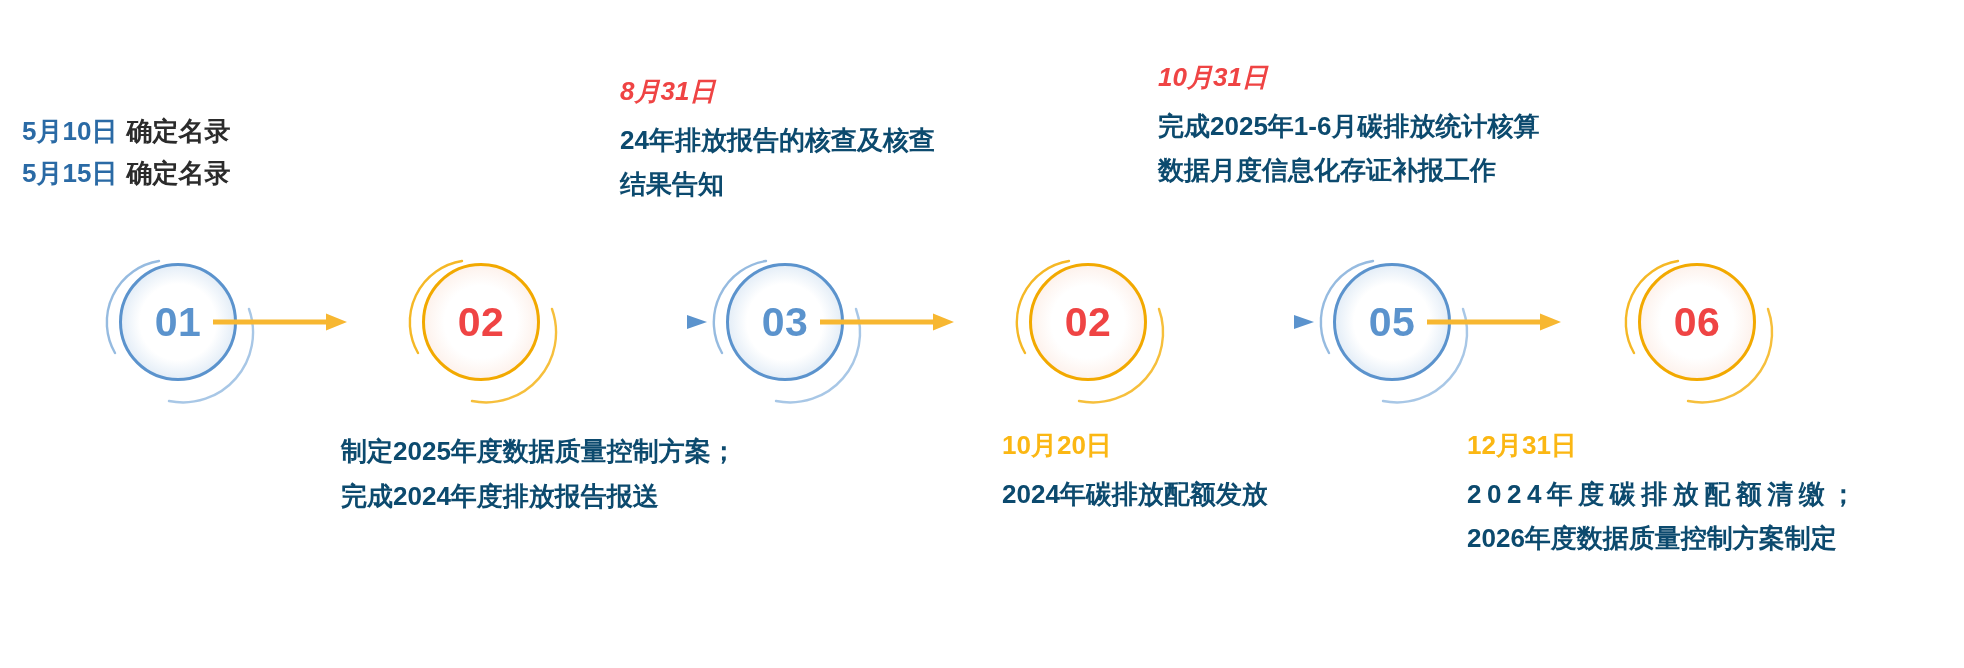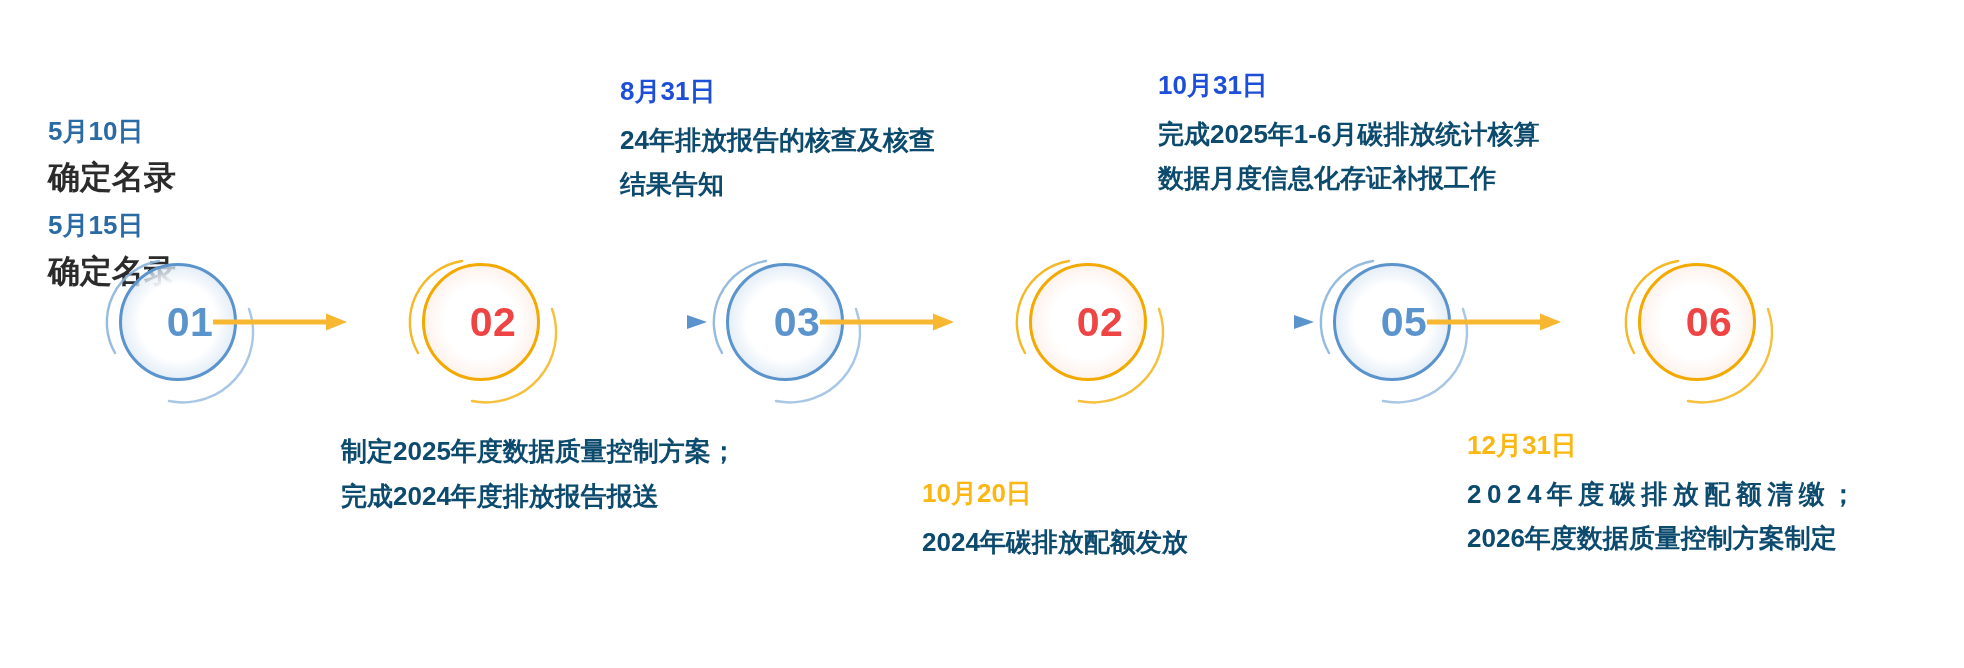--- a/index.html
+++ b/index.html
@@ -21,51 +21,51 @@
   }
   .node.blue .ring{
     border:3px solid #5b93cd;
     background:radial-gradient(circle at 50% 50%, #ffffff 48%, rgba(176,204,232,0.55) 86%, rgba(208,226,243,0.85) 100%);
   }
   .node.gold .ring{
     border:3px solid #f2a900;
     background:radial-gradient(circle at 50% 50%, #ffffff 46%, rgba(250,214,196,0.50) 86%, rgba(250,222,205,0.80) 100%);
   }
   .node .num{
-    position:absolute;left:12px;top:0;width:118px;height:118px;
+    position:absolute;left:0;top:0;width:118px;height:118px;
     display:flex;align-items:center;justify-content:center;
     font-size:41px;font-weight:bold;letter-spacing:0.5px;
     line-height:1;
   }
   .node.blue .num{color:#5b93cd;}
   .node.gold .num{color:#ef4444;}
   .node .deco{position:absolute;left:-22px;top:-20px;width:170px;height:175px;pointer-events:none;}
 
   
   .conn{position:absolute;height:24px;}
   .conn svg{display:block;}
 
   
   .tblock{position:absolute;}
   .tblock .date{
     font-size:26px;font-weight:bold;line-height:1.25;
     margin-bottom:10px;white-space:nowrap;
   }
-  .tblock.blue .date{color:#1d4ed8;}
+  .tblock.blue .date{color:#ef4444;font-style:italic;}
   .tblock.gold .date{color:#fbb713;}
   .tblock .line{
     font-size:26px;font-weight:bold;color:#0c4a6e;
     line-height:1.72;white-space:nowrap;
   }
   .tblock .line.wide{letter-spacing:5.5px;}
 
   
-  .pairrow{display:flex;align-items:baseline;white-space:nowrap;line-height:1.62;flex-direction:column;}
+  .pairrow{display:flex;align-items:baseline;white-space:nowrap;line-height:1.62;}
   .pairrow .d{font-size:26px;font-weight:bold;color:#2a6aa5;}
-  .pairrow .t{font-size:32px;font-weight:bold;color:#2b2b2b;margin-left:26px;}
+  .pairrow .t{font-size:26px;font-weight:bold;color:#2b2b2b;margin-left:9px;}
 </style>
 </head>
 <body>
 
 <div id="stage">
 
   <div class="tblock blue" style="left:22px;top:110px;">
     <div class="pairrow">
       <span class="d">5月10日</span>
       <span class="t">确定名录</span>
@@ -75,21 +75,21 @@
       <span class="t">确定名录</span>
     </div>
   </div>
 
   <div class="tblock blue" style="left:620px;top:75px;">
     <div class="date">8月31日</div>
     <div class="line">24年排放报告的核查及核查</div>
     <div class="line">结果告知</div>
   </div>
 
-  <div class="tblock blue" style="left:1158px;top:69px;">
+  <div class="tblock blue" style="left:1158px;top:61px;">
     <div class="date">10月31日</div>
     <div class="line">完成2025年1-6月碳排放统计核算</div>
     <div class="line">数据月度信息化存证补报工作</div>
   </div>
 
   <div class="node blue" style="left:119px;top:263px;">
     <div class="deco">
       <svg width="170" height="175" viewBox="0 0 170 175">
         <path d="M18 110 A 62 62 0 0 1 62 18" stroke="#8bb4dd" stroke-width="2.4" fill="none" stroke-linecap="round" opacity="0.9"></path>
         <path d="M152 66 A 70 70 0 0 1 72 158" stroke="#8bb4dd" stroke-width="2.4" fill="none" stroke-linecap="round" opacity="0.75"></path>
@@ -201,21 +201,21 @@
     </div>
     <div class="ring"></div>
     <div class="num">06</div>
   </div>
 
   <div class="tblock gold" style="left:341px;top:429px;">
     <div class="line">制定2025年度数据质量控制方案；</div>
     <div class="line">完成2024年度排放报告报送</div>
   </div>
 
-  <div class="tblock gold" style="left:922px;top:429px;margin-top:48px;">
+  <div class="tblock gold" style="left:1002px;top:429px;">
     <div class="date">10月20日</div>
     <div class="line">2024年碳排放配额发放</div>
   </div>
 
   <div class="tblock gold" style="left:1467px;top:429px;">
     <div class="date">12月31日</div>
     <div class="line wide">2024年度碳排放配额清缴；</div>
     <div class="line">2026年度数据质量控制方案制定</div>
   </div>
 

